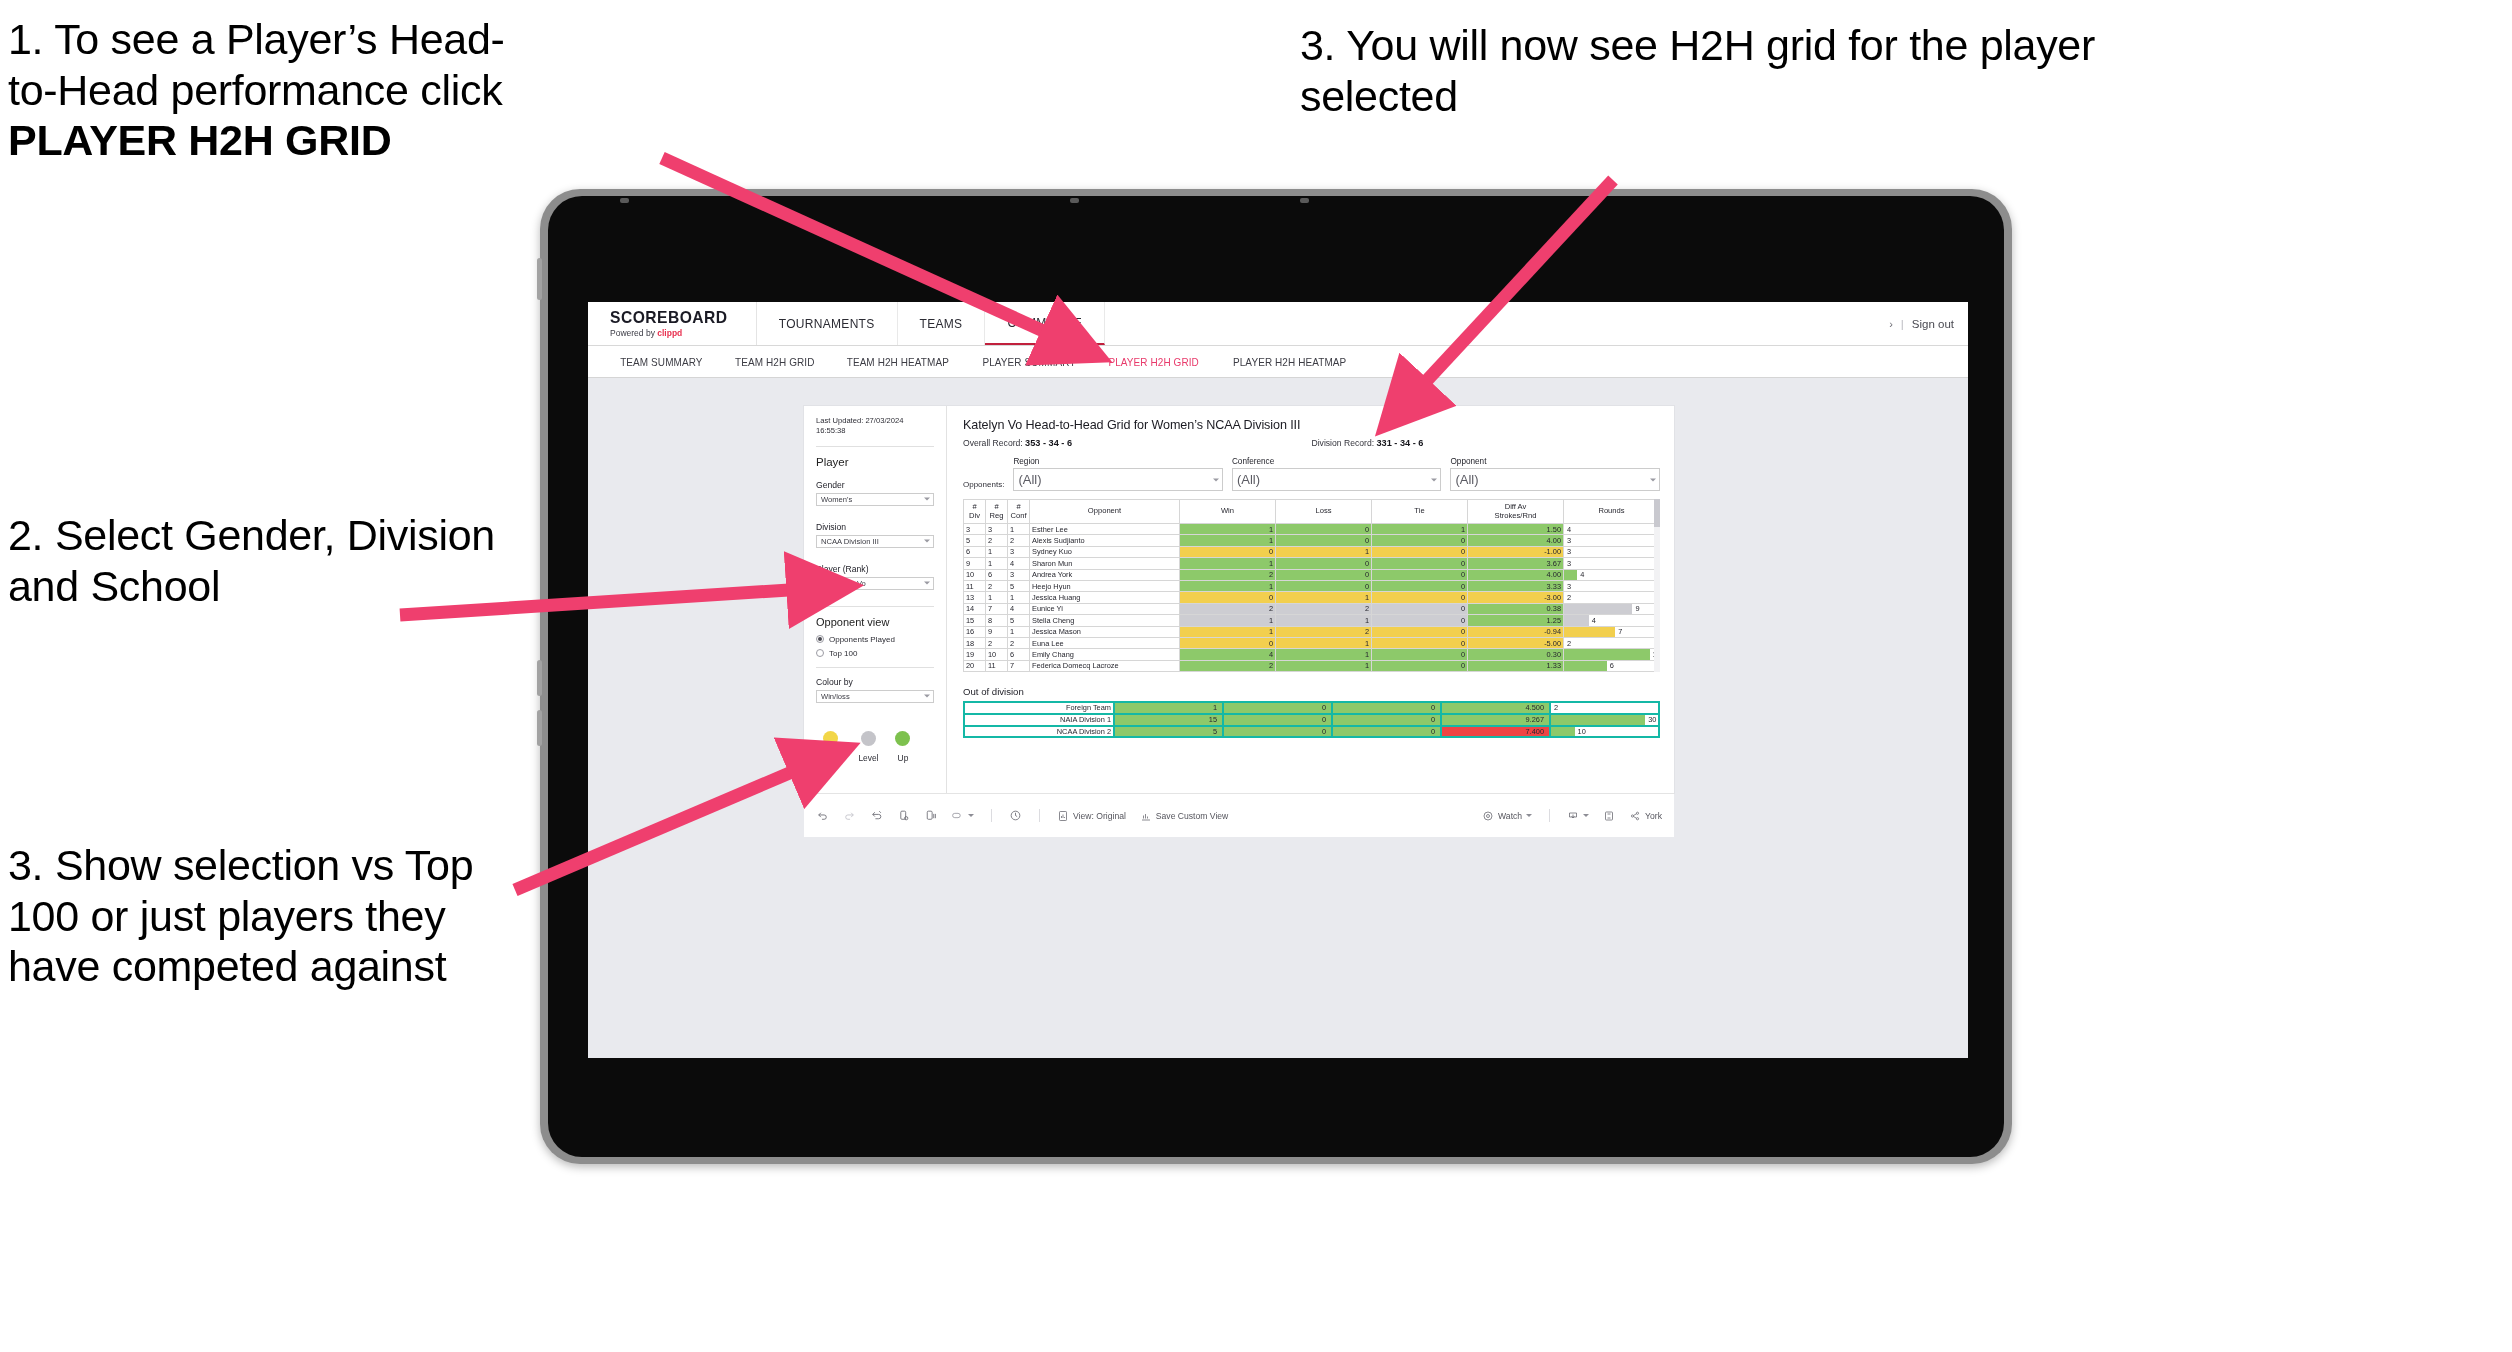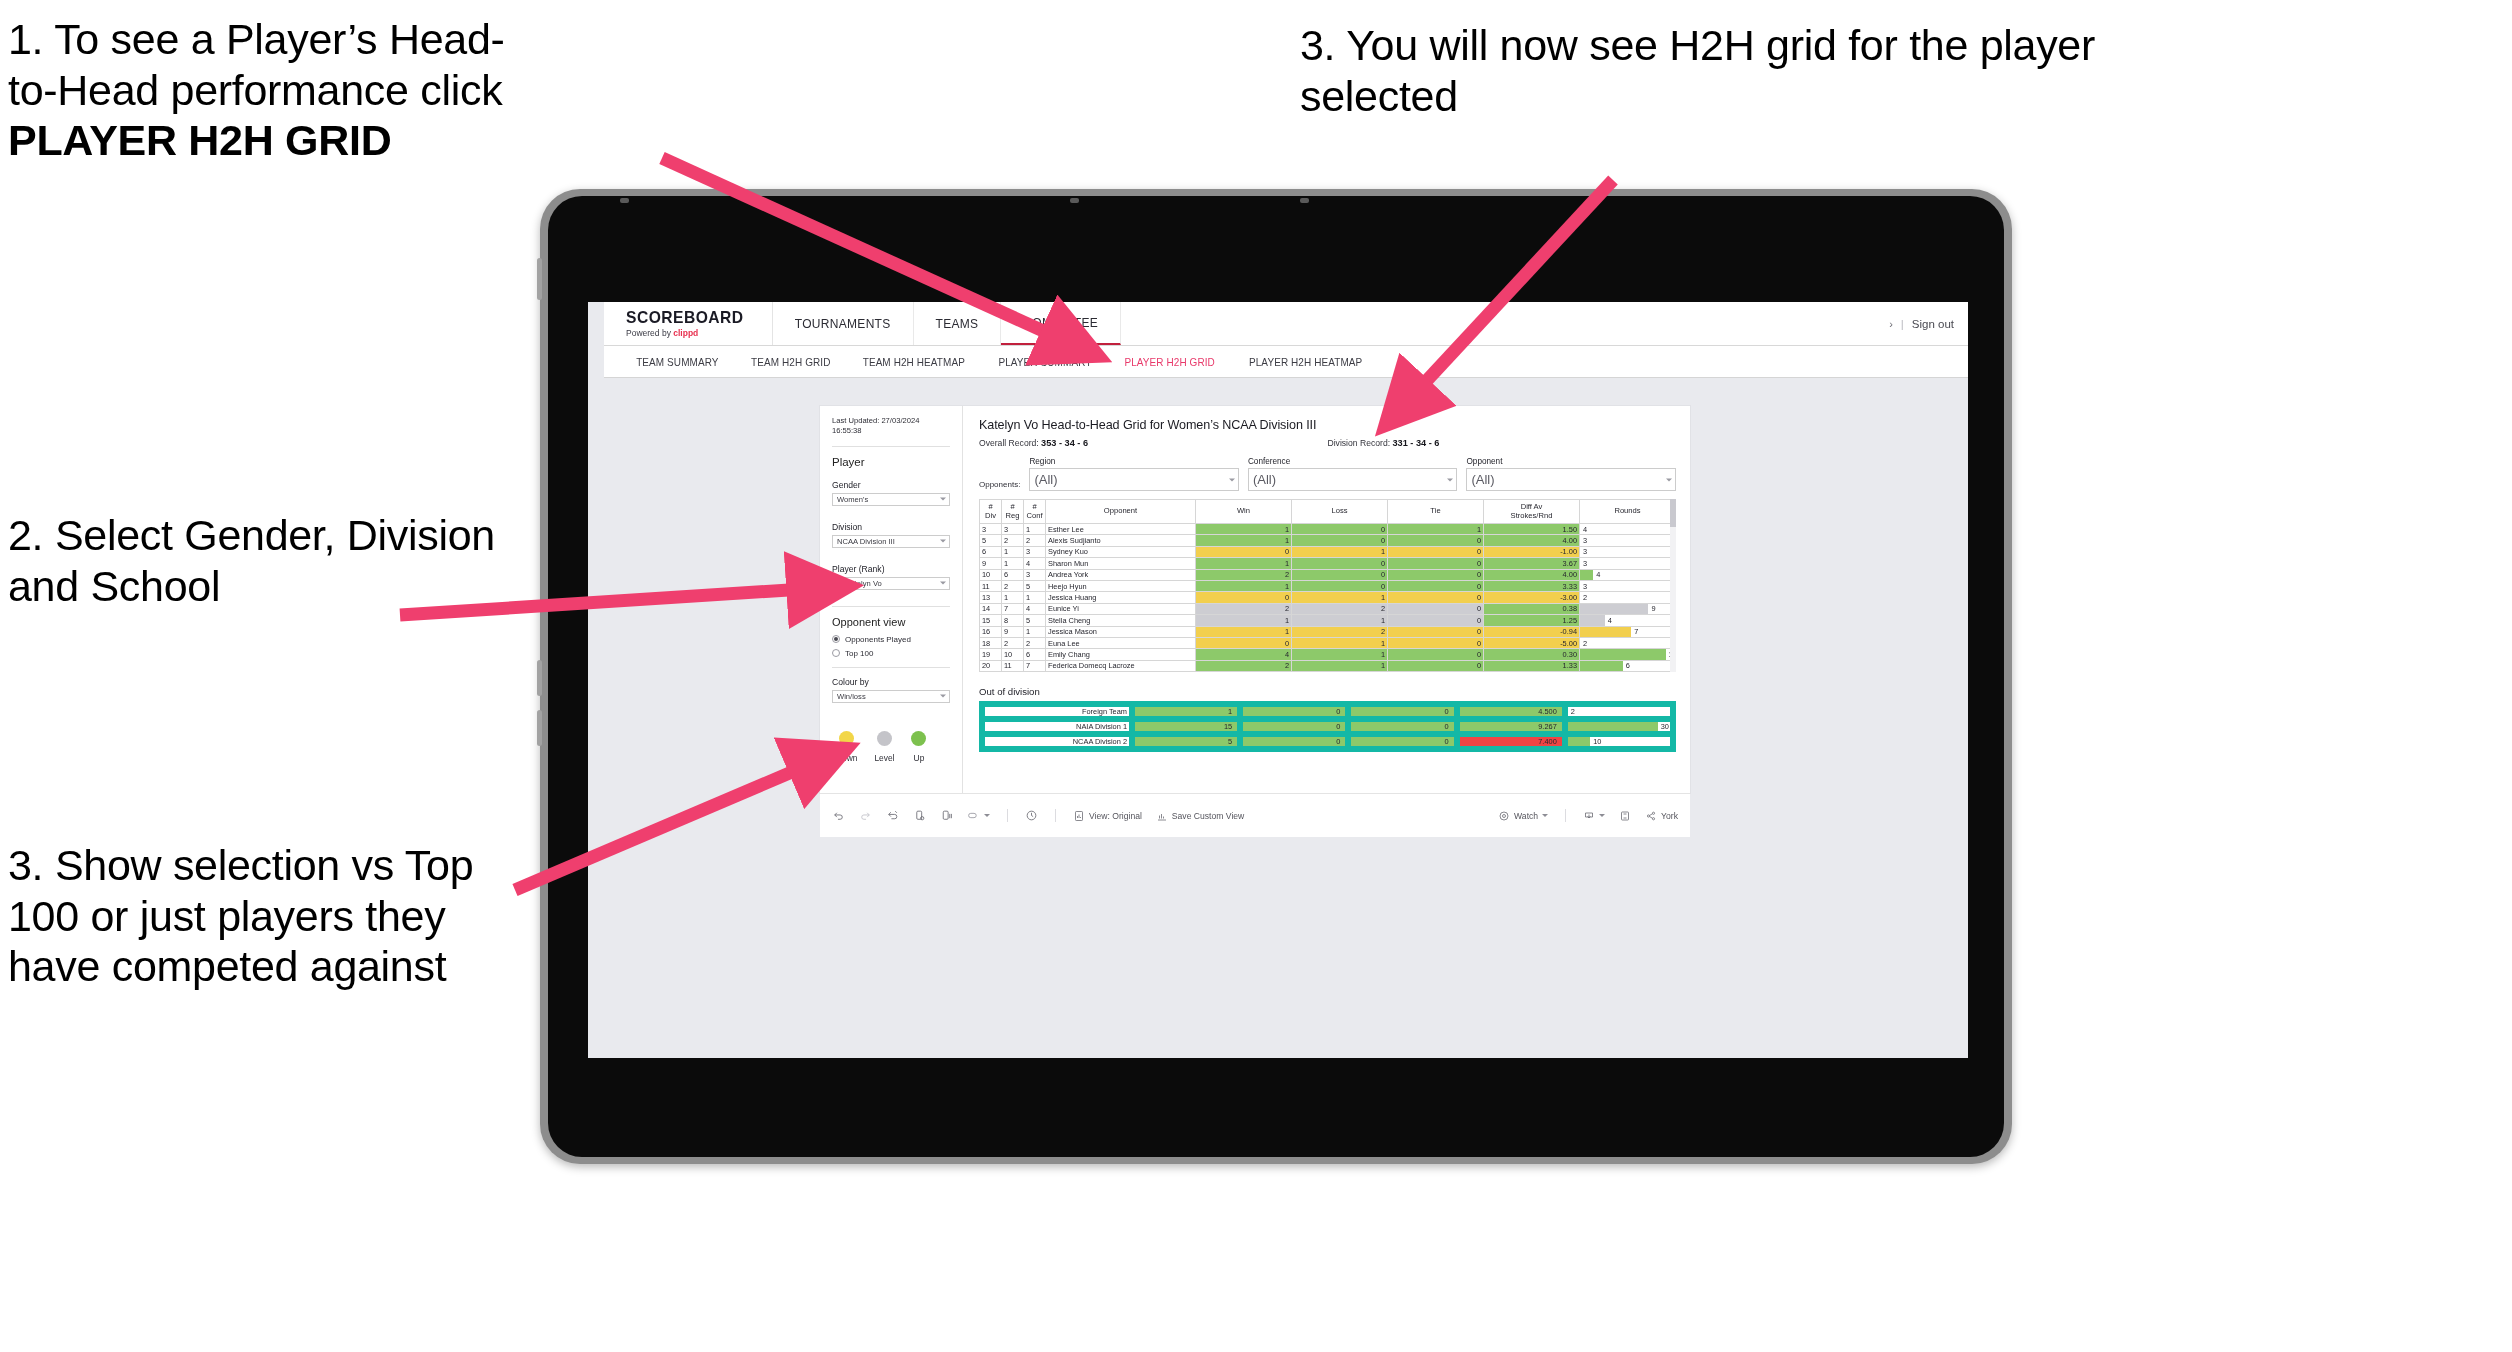--- a/index.html
+++ b/index.html
@@ -51,21 +51,20 @@
     position: absolute; width: 5px; background: #a2a2a2; border-radius: 3px;
   }
 
   
   #screen {
     position: absolute;
     left: 588px; top: 302px;
     width: 1380px; height: 756px;
     background: #e9eaee;
     overflow: hidden;
-    padding-left: 16px;
   }
 
   
   #appbar {
     height: 44px; background: #ffffff;
     border-bottom: 1px solid #d8d8d8;
     display: flex; align-items: stretch;
     position: relative;
   }
   .brand {
@@ -210,21 +209,21 @@
   .bar-val { position: relative; padding-left: 3px; font-size: 7.4px; }
   .scroll-rail {
     position: absolute; right: 0; top: 0; width: 6px; bottom: 0;
     background: #f2f2f4;
   }
   .scroll-thumb { position: absolute; right: 0; top: 0; width: 6px; height: 28px; background: #c9c9cf; }
   .table-wrap { position: relative; }
 
   .ood-title { font-size: 9.6px; color: #1d1d25; margin: 14px 0 4px 0; }
   table.ood { border-collapse: collapse; width: 100%; table-layout: fixed; font-size: 7.4px; }
-  table.ood td { border: 6px solid #14b8a6; height: 11.8px; padding: 0 2px; color: #26262e; overflow: hidden; white-space: nowrap; }
+  table.ood td { border: 2px solid #14b8a6; height: 11.8px; padding: 0 2px; color: #26262e; overflow: hidden; white-space: nowrap; }
   .ood-name { width: 150px; text-align: right; padding-right: 5px; }
 
   
   #toolbar {
     position: absolute; left: 216px; top: calc(28px + 387px);
     width: 870px; height: 44px;
     background: #ffffff;
     border-top: 1px solid #e4e4e4;
     display: flex; align-items: center;
     padding: 0 12px; gap: 14px;

